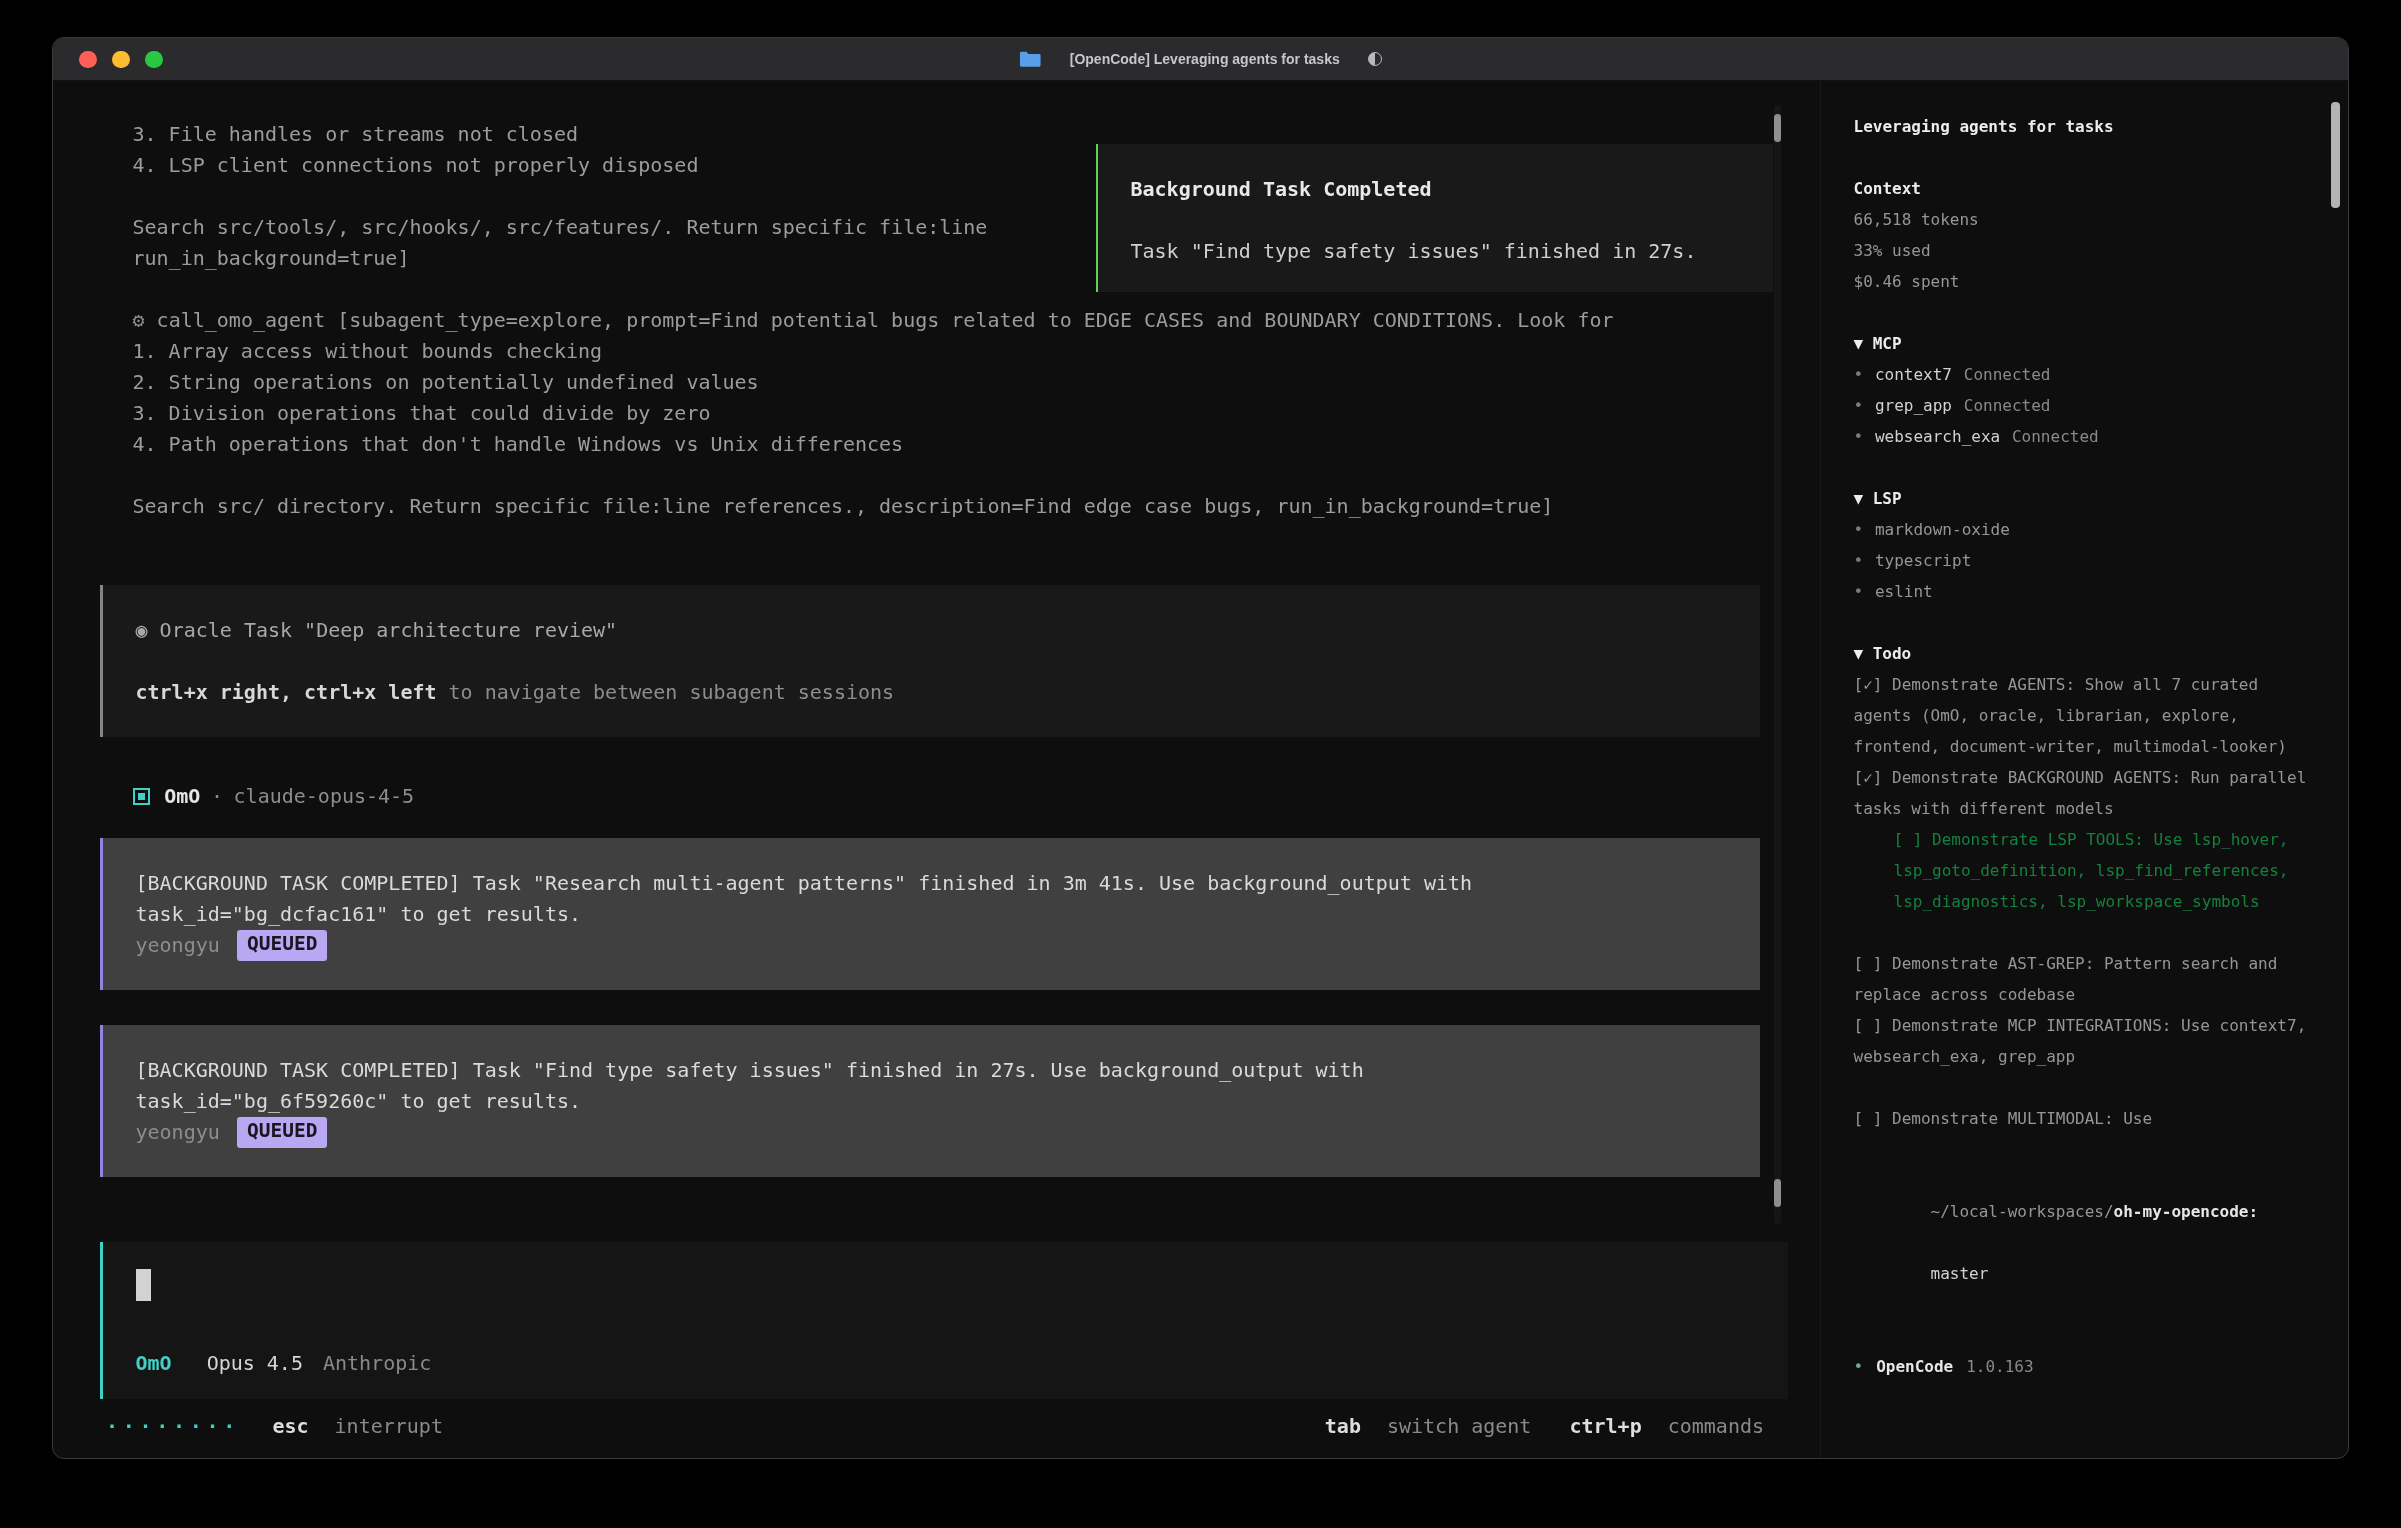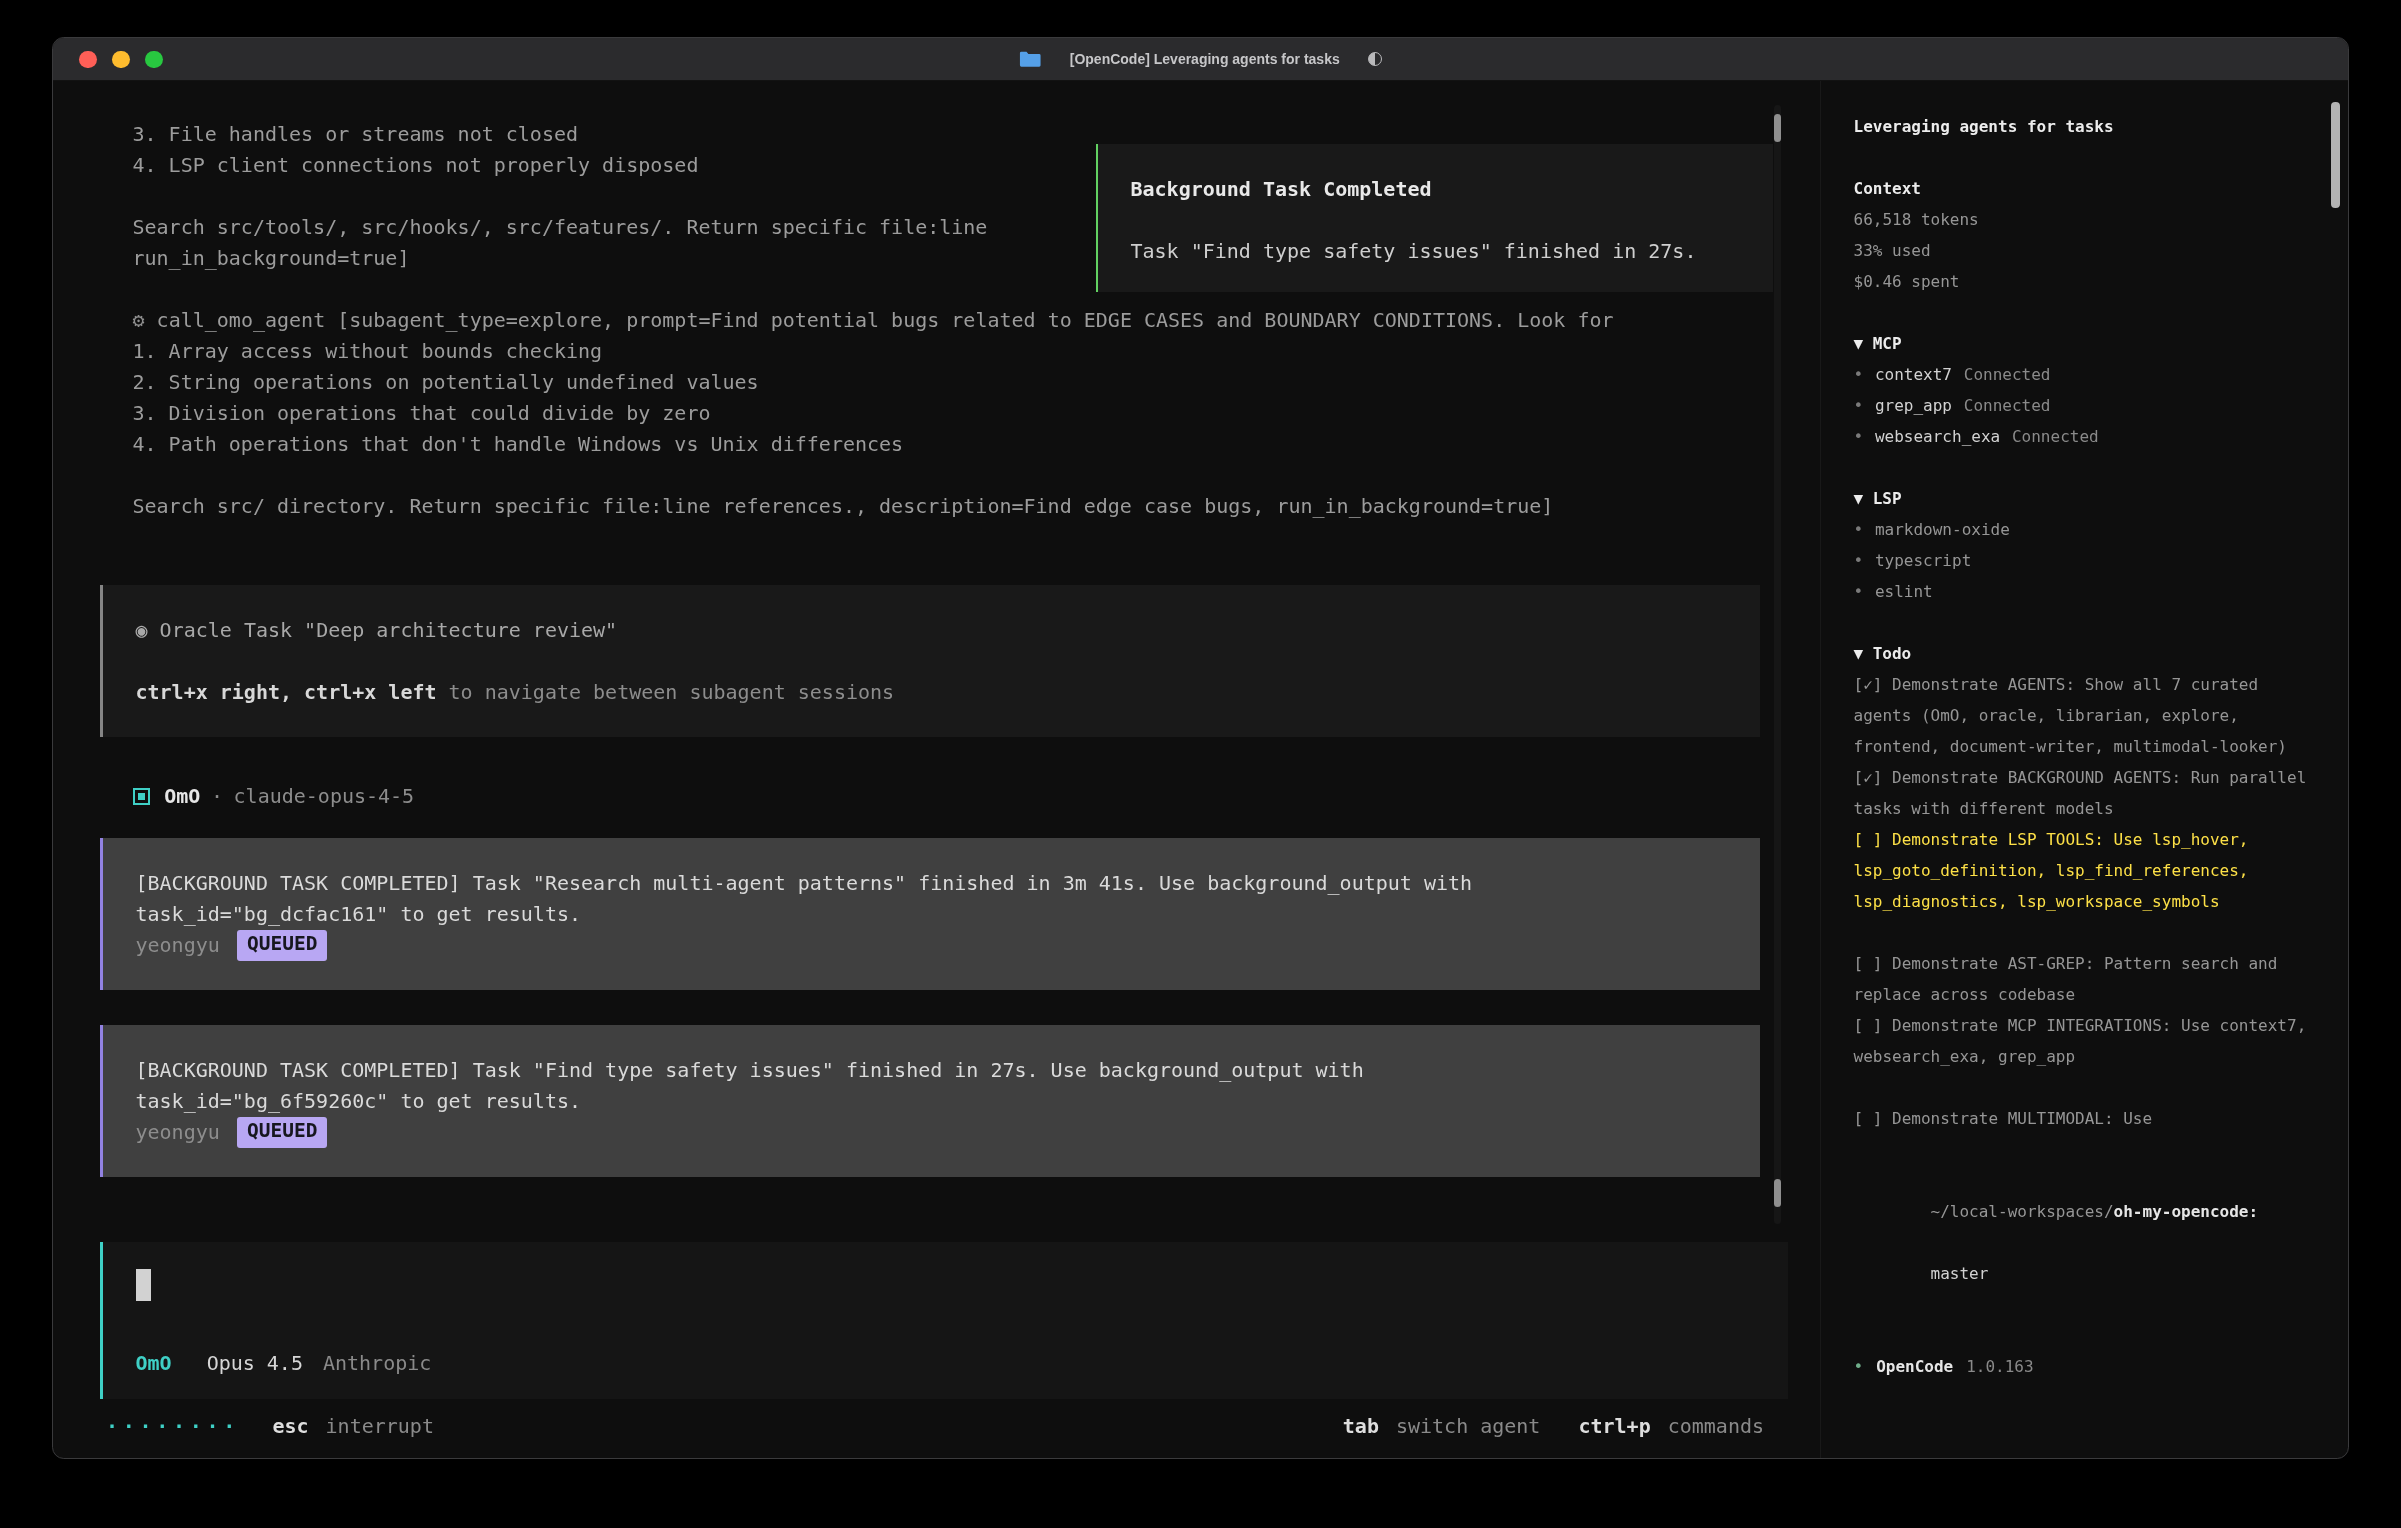--- a/index.html
+++ b/index.html
@@ -79,37 +79,37 @@
   .input-status { display:flex; align-items:center; font-size:20px; }
   .input-agent { color:#3fd0c6; font-weight:bold; }
   .input-model { color:#d6d6d6; margin-left:35px; }
   .input-provider { color:#8a8a8a; margin-left:20px; }
 
   
   .status-bar { flex:none; height:59px; display:flex; align-items:center; padding:0 56px 5.9px 53px; font-size:20px; }
   .dots { color:#3fd0c6; font-weight:bold; letter-spacing:4.7px; }
   .keyhint { display:flex; align-items:center; }
   .keyhint .key { color:#dedede; font-weight:bold; }
-  .keyhint .lbl { color:#8a8a8a; margin-left:17px; }
+  .keyhint .lbl { color:#8a8a8a; margin-left:26px; }
   .kh-esc { margin-left:32.5px; }
   .status-right { margin-left:auto; display:flex; gap:38px; }
 
   
   .sb-title { color:#ececec; font-weight:bold; white-space:pre; }
   .sb-section { margin-top:31px; }
   .sb-h { color:#ececec; font-weight:bold; }
   .tri { color:#ececec; font-weight:bold; margin-right:9.5px; }
   .sb-row { white-space:pre-wrap; }
   .sb-dim { color:#969696; }
   .sb-item { display:flex; }
   .sb-bullet { color:#7a7a7a; margin-right:11.8px; }
   .mcp-name { color:#d2d2d2; }
   .mcp-status { color:#8a8a8a; margin-left:11.8px; }
   .todo-item { color:#969696; }
-  .todo-item.active { color:#fde047; }
+  .todo-item.active { color:#15803d;margin-left:40px; }
   .todo-gap { height:31px; }
   .ws { margin-top:31px; }
   .ws-prefix { color:#969696; }
   .ws-repo { color:#e6e6e6; font-weight:bold; }
   .ws-branch { color:#d2d2d2; }
   .sb-footer { margin-top:31px; display:flex; align-items:center; }
   .fo-bullet { color:#6fae8a; margin-right:13px; }
   .fo-app { color:#e6e6e6; font-weight:bold; }
   .fo-ver { color:#8a8a8a; margin-left:13px; }
   .sb-scroll-thumb { position:absolute; right:8.3px; top:21px; width:8.3px; height:106px; background:#b3b3b3; border-radius:4.1px; }

